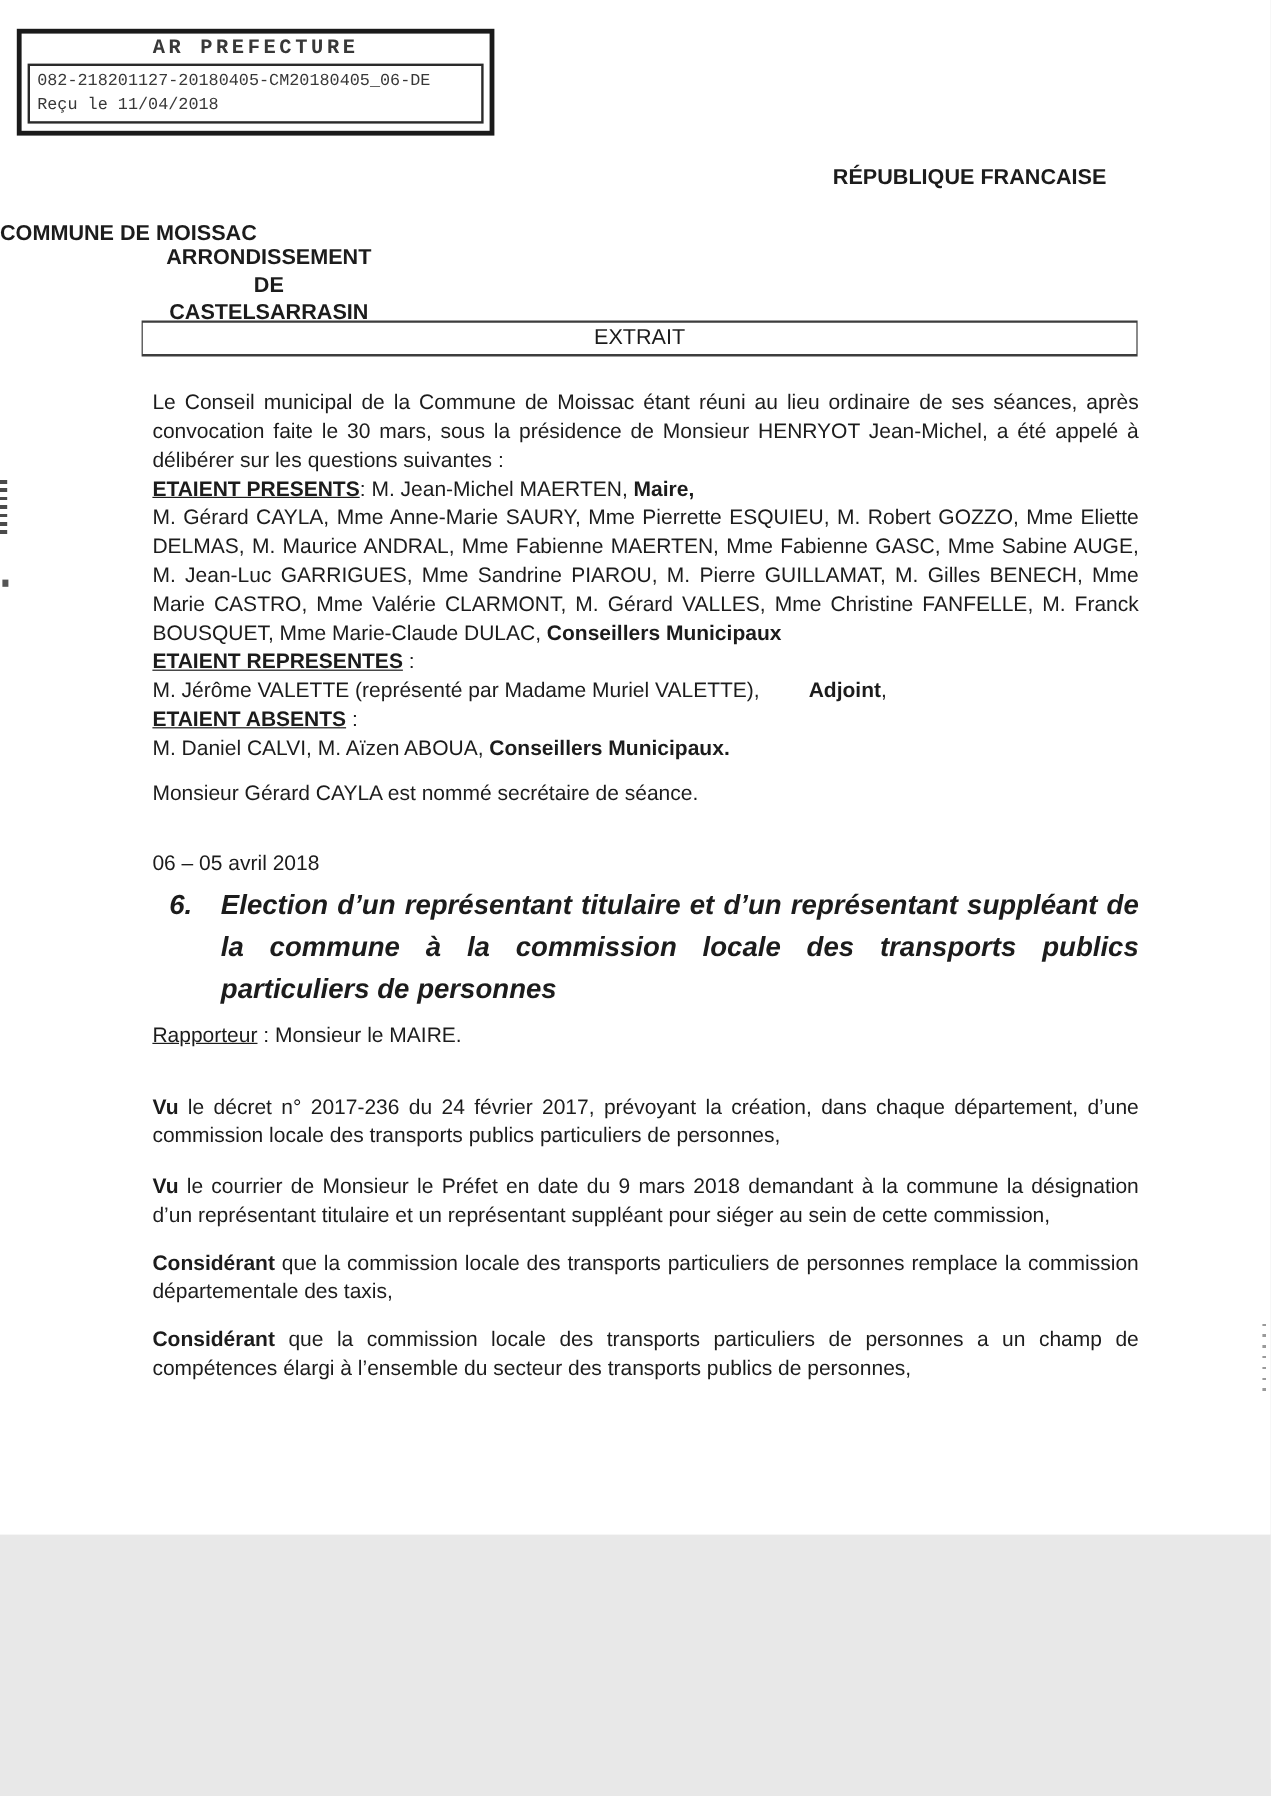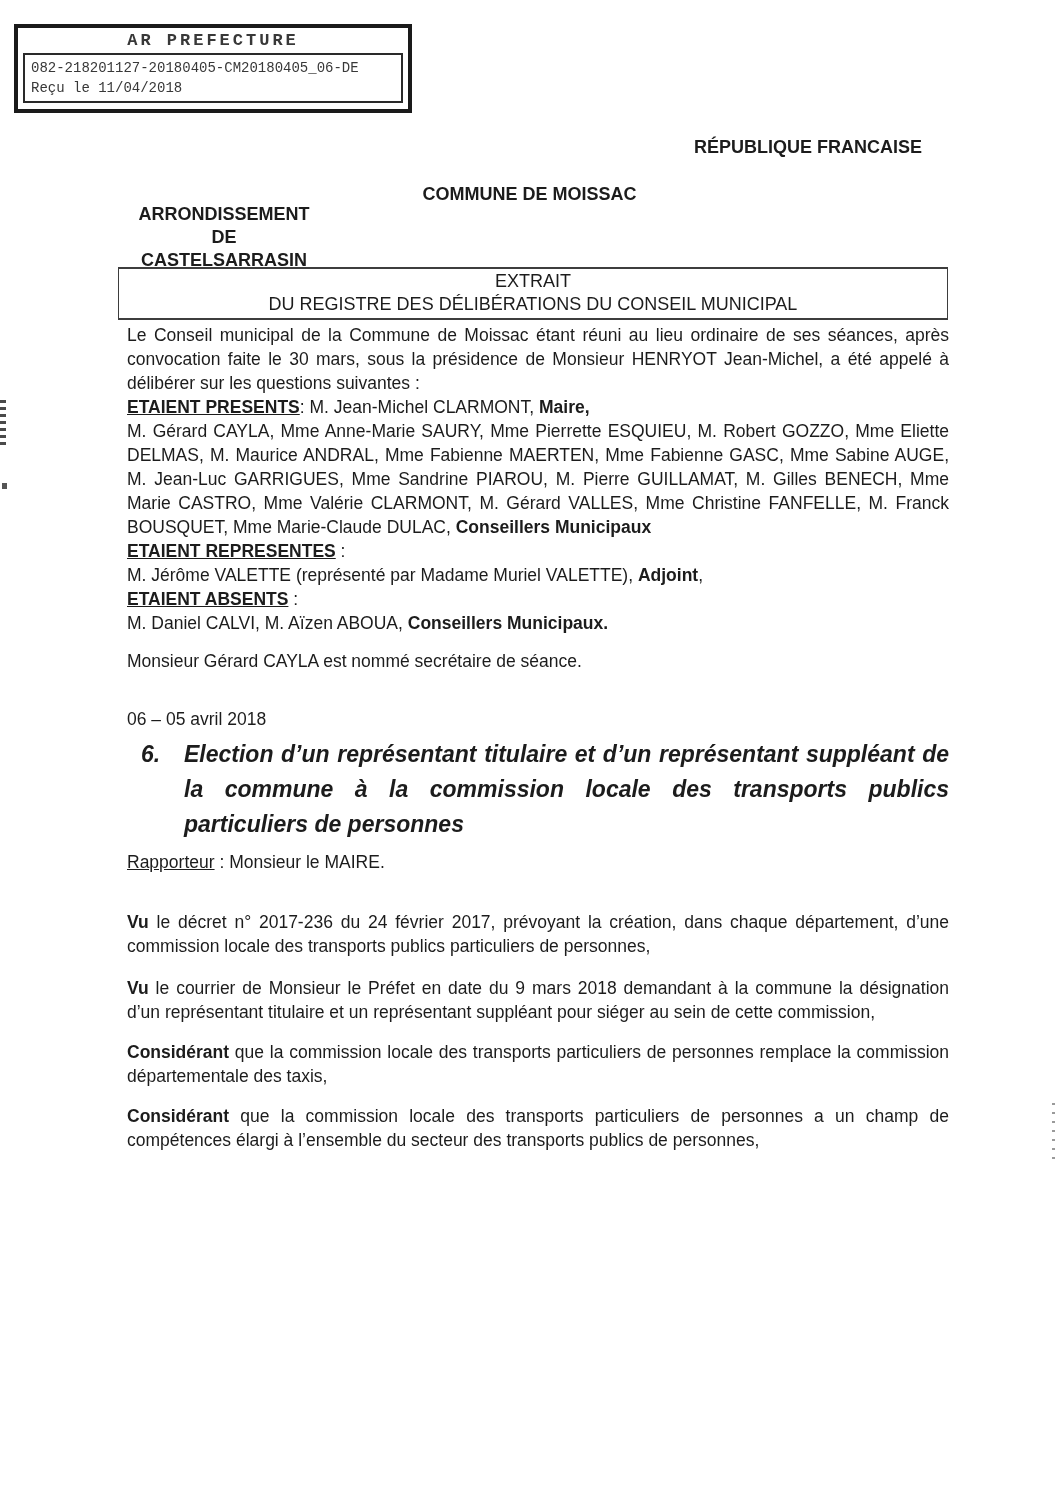--- a/index.html
+++ b/index.html
@@ -1,18 +1,18 @@
 <!DOCTYPE html>
 <html><head>
 <meta charset="utf-8">
 <style>
   html,body{margin:0;padding:0;background:#e8e8e8;}
   .page{
     position:relative;
-    width:1059px;height:1497px;
+    width:1059px;height:1279px;
     background:#ffffff;
     color:#1c1c1c;
     font-family:"Liberation Sans", sans-serif;
     overflow:hidden;
     margin:0 auto;
   }
   
   .stamp{
     position:absolute;left:14px;top:24px;width:398px;
     border:4px solid #1a1a1a;background:#fff;
@@ -23,21 +23,21 @@
     text-align:center;font-size:17px;letter-spacing:3px;
     padding:1px 0 3px 0;font-weight:bold;
   }
   .stamp-inner{
     border:2px solid #2a2a2a;padding:3px 6px;
     font-size:14px;line-height:20px;white-space:nowrap;
   }
   
   .hdr-left{position:absolute;left:130px;top:135px;font-weight:bold;font-size:18px;line-height:24px;}
   .hdr-right{position:absolute;right:137px;top:137px;font-weight:bold;font-size:18px;}
-  .hdr-center{position:absolute;left:0;right:0;top:184px;text-align:center;font-weight:bold;font-size:18px;}
+  .hdr-center{position:absolute;left:0;right:0;top:184px;font-weight:bold;font-size:18px;}
   .hdr-arr{position:absolute;left:128px;top:203px;width:192px;text-align:center;font-weight:bold;font-size:18px;line-height:23px;}
   
   .title-box{
     position:absolute;left:118px;top:267px;width:830px;box-sizing:border-box;
     border:2px solid #3d3d3d;border-left-width:1px;border-right-width:1px;
     text-align:center;font-weight:normal;font-size:18px;line-height:23px;
     padding:1px 0 2px 0;
   }
   
   .content{
@@ -89,29 +89,28 @@
   <div class="hdr-right">RÉPUBLIQUE FRANCAISE</div>
   <div class="hdr-center">COMMUNE DE MOISSAC</div>
   <div class="hdr-arr">
     <div>ARRONDISSEMENT</div>
     <div>DE</div>
     <div>CASTELSARRASIN</div>
   </div>
 
   <div class="title-box">
     <div>EXTRAIT</div>
-    <div>DU REGISTRE DES DÉLIBÉRATIONS DU CONSEIL MUNICIPAL</div>
   </div>
 
   <div class="content">
     <p class="p1"><span>Le Conseil municipal de la Commune de Moissac étant réuni au lieu ordinaire de ses séances, après convocation faite le 30 mars, sous la présidence de Monsieur HENRYOT Jean-Michel, a été appelé à délibérer sur les questions suivantes :</span></p>
-    <p><span style="font-weight: bold; text-decoration: underline;">ETAIENT PRESENTS</span><span>: M. Jean-Michel CLARMONT, </span><span style="font-weight: bold;">Maire,</span></p>
+    <p><span style="font-weight: bold; text-decoration: underline;">ETAIENT PRESENTS</span><span>: M. Jean-Michel MAERTEN, </span><span style="font-weight: bold;">Maire,</span></p>
     <p><span>M. Gérard CAYLA, Mme Anne-Marie SAURY, Mme Pierrette ESQUIEU, M. Robert GOZZO, Mme Eliette DELMAS, M. Maurice ANDRAL, Mme Fabienne MAERTEN, Mme Fabienne GASC, Mme Sabine AUGE, M. Jean-Luc GARRIGUES, Mme Sandrine PIAROU, M. Pierre GUILLAMAT, M. Gilles BENECH, Mme Marie CASTRO, Mme Valérie CLARMONT, M. Gérard VALLES, Mme Christine FANFELLE, M. Franck BOUSQUET, Mme Marie-Claude DULAC, </span><span style="font-weight: bold;">Conseillers Municipaux</span></p>
     <p><span style="font-weight: bold; text-decoration: underline;">ETAIENT REPRESENTES</span><span> :</span></p>
-    <p><span>M.  Jérôme VALETTE (représenté par Madame Muriel VALETTE),  </span><span style="font-weight: bold;">Adjoint</span><span>,</span></p>
+    <p><span>M.  Jérôme VALETTE (représenté par Madame Muriel VALETTE),  </span><span style="font-weight: bold; margin-left: 36px;">Adjoint</span><span>,</span></p>
     <p><span style="font-weight: bold; text-decoration: underline;">ETAIENT ABSENTS</span><span> :</span></p>
     <p><span>M. Daniel CALVI, M. Aïzen ABOUA, </span><span style="font-weight: bold;">Conseillers Municipaux.</span></p>
     <p class="gap-sec">Monsieur Gérard CAYLA est nommé secrétaire de séance.</p>
 
     <p class="item-ref">06 – 05 avril 2018</p>
 
     <div class="motion-heading">
       <span class="motion-number">6.</span>
       <span class="motion-text">Election d’un représentant titulaire et d’un représentant suppléant de la commune à la commission locale des transports publics particuliers de personnes</span>
     </div>

